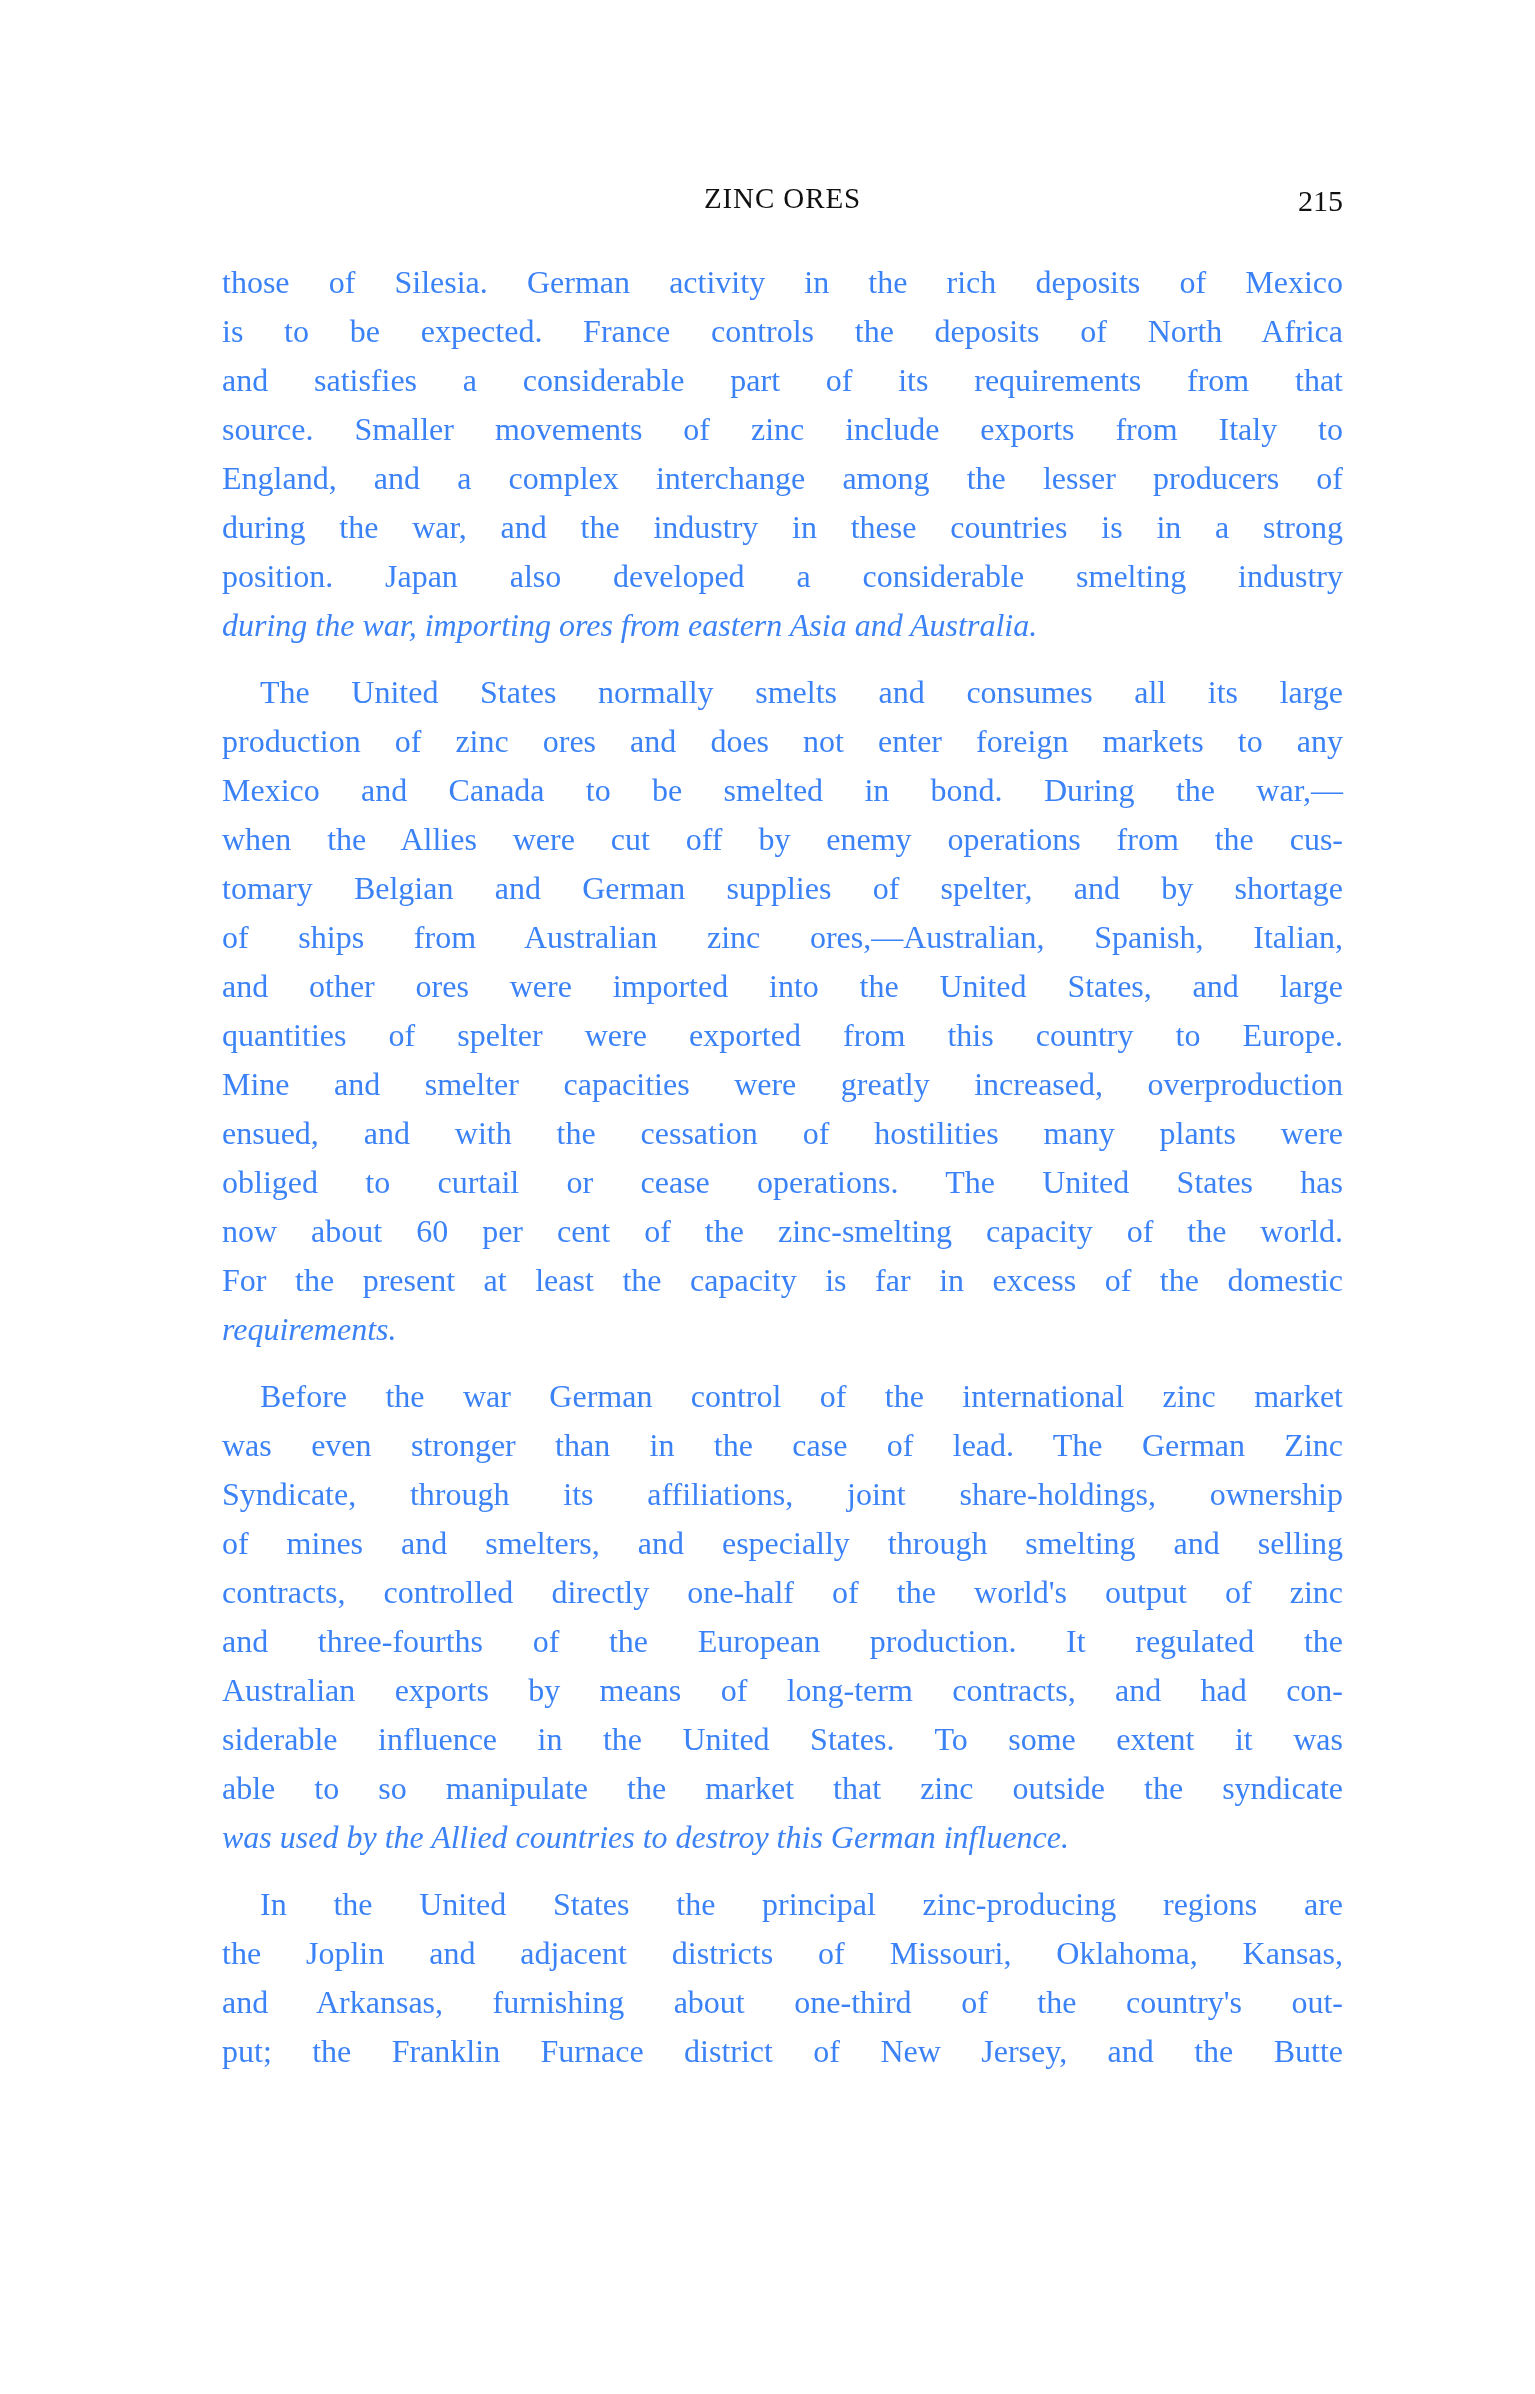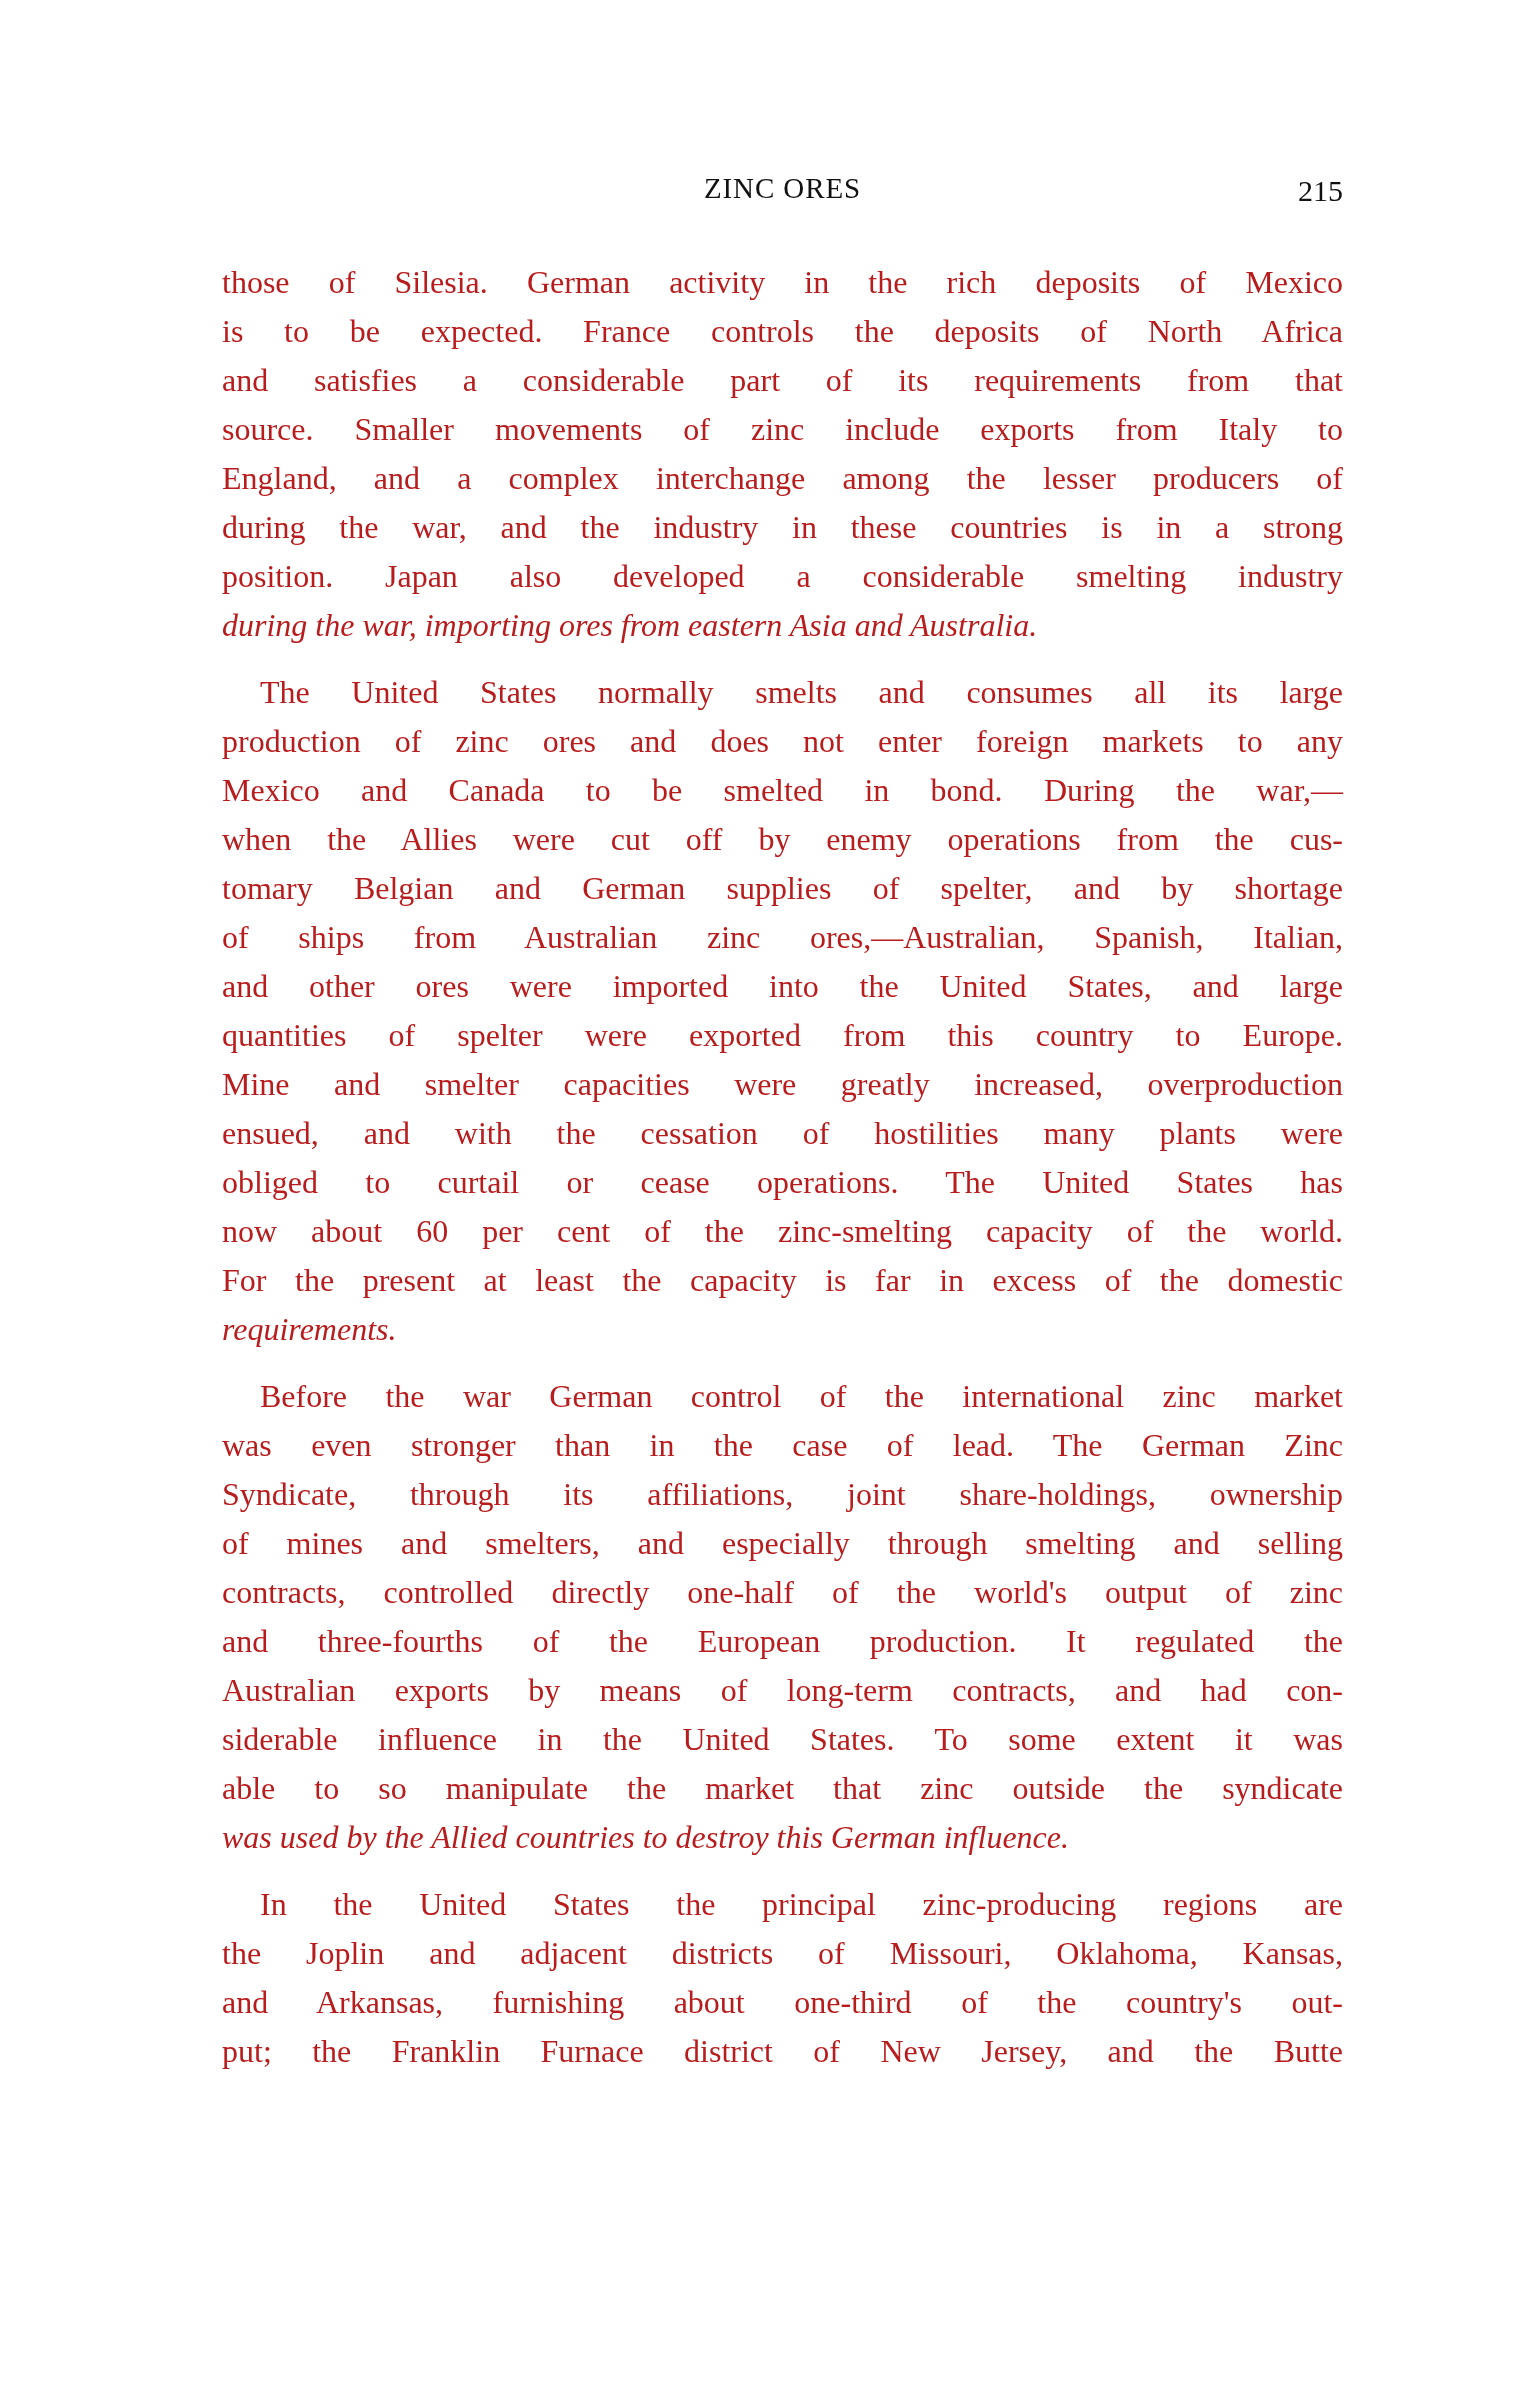--- a/index.html
+++ b/index.html
@@ -1,21 +1,21 @@
 <!DOCTYPE html>
 <html style="font-size:15px"><head>
 <meta charset="utf-8">
 <style>
   html, body { margin: 0; padding: 0; background: #ffffff; }
   body { width: 1536px; height: 2395px; position: relative; overflow: hidden; }
   .page { position: absolute; left: 0; top: 0; width: 1536px; height: 2395px; background: #ffffff; }
-  .running-head { position: absolute; top: 166px; left: 222px; width: 1121px; height: 47px; font-family: "Liberation Serif", "DejaVu Serif", serif; color: #111; text-decoration: underline; }
+  .running-head { position: absolute; top: 176px; left: 222px; width: 1121px; height: 47px; font-family: "Liberation Serif", "DejaVu Serif", serif; color: #111; text-decoration: underline; }
   .running-title { position: absolute; left: 0; right: 0; text-align: center; font-size: 29px; letter-spacing: 0.9px; top: 5.6px; }
   .page-number { position: absolute; right: 0; top: 7.5px; font-size: 30px; }
-  .body-text { position: absolute; top: 258px; left: 222px; width: 1121px; font-family: "Liberation Serif", "DejaVu Serif", serif; font-size: 32px; line-height: 49px; color: #b91c1c; }
+  .body-text { position: absolute; top: 258px; left: 222px; width: 1121px; font-family: "Liberation Serif", "DejaVu Serif", serif; font-size: 32px; line-height: 49px; color: #3b82f6; }
   .para { margin: 0; text-align: justify; text-align-last: justify; }
   .para .line { display: block; text-align: justify; text-align-last: justify; white-space: nowrap; }
   .para .line.last { text-align-last: left; font-style: italic; }
   .para .line.indent { padding-left: 38px; margin-top: 18px; }
 </style>
 </head>
 <body>
 
 <div class="page">
   <div class="running-head">

